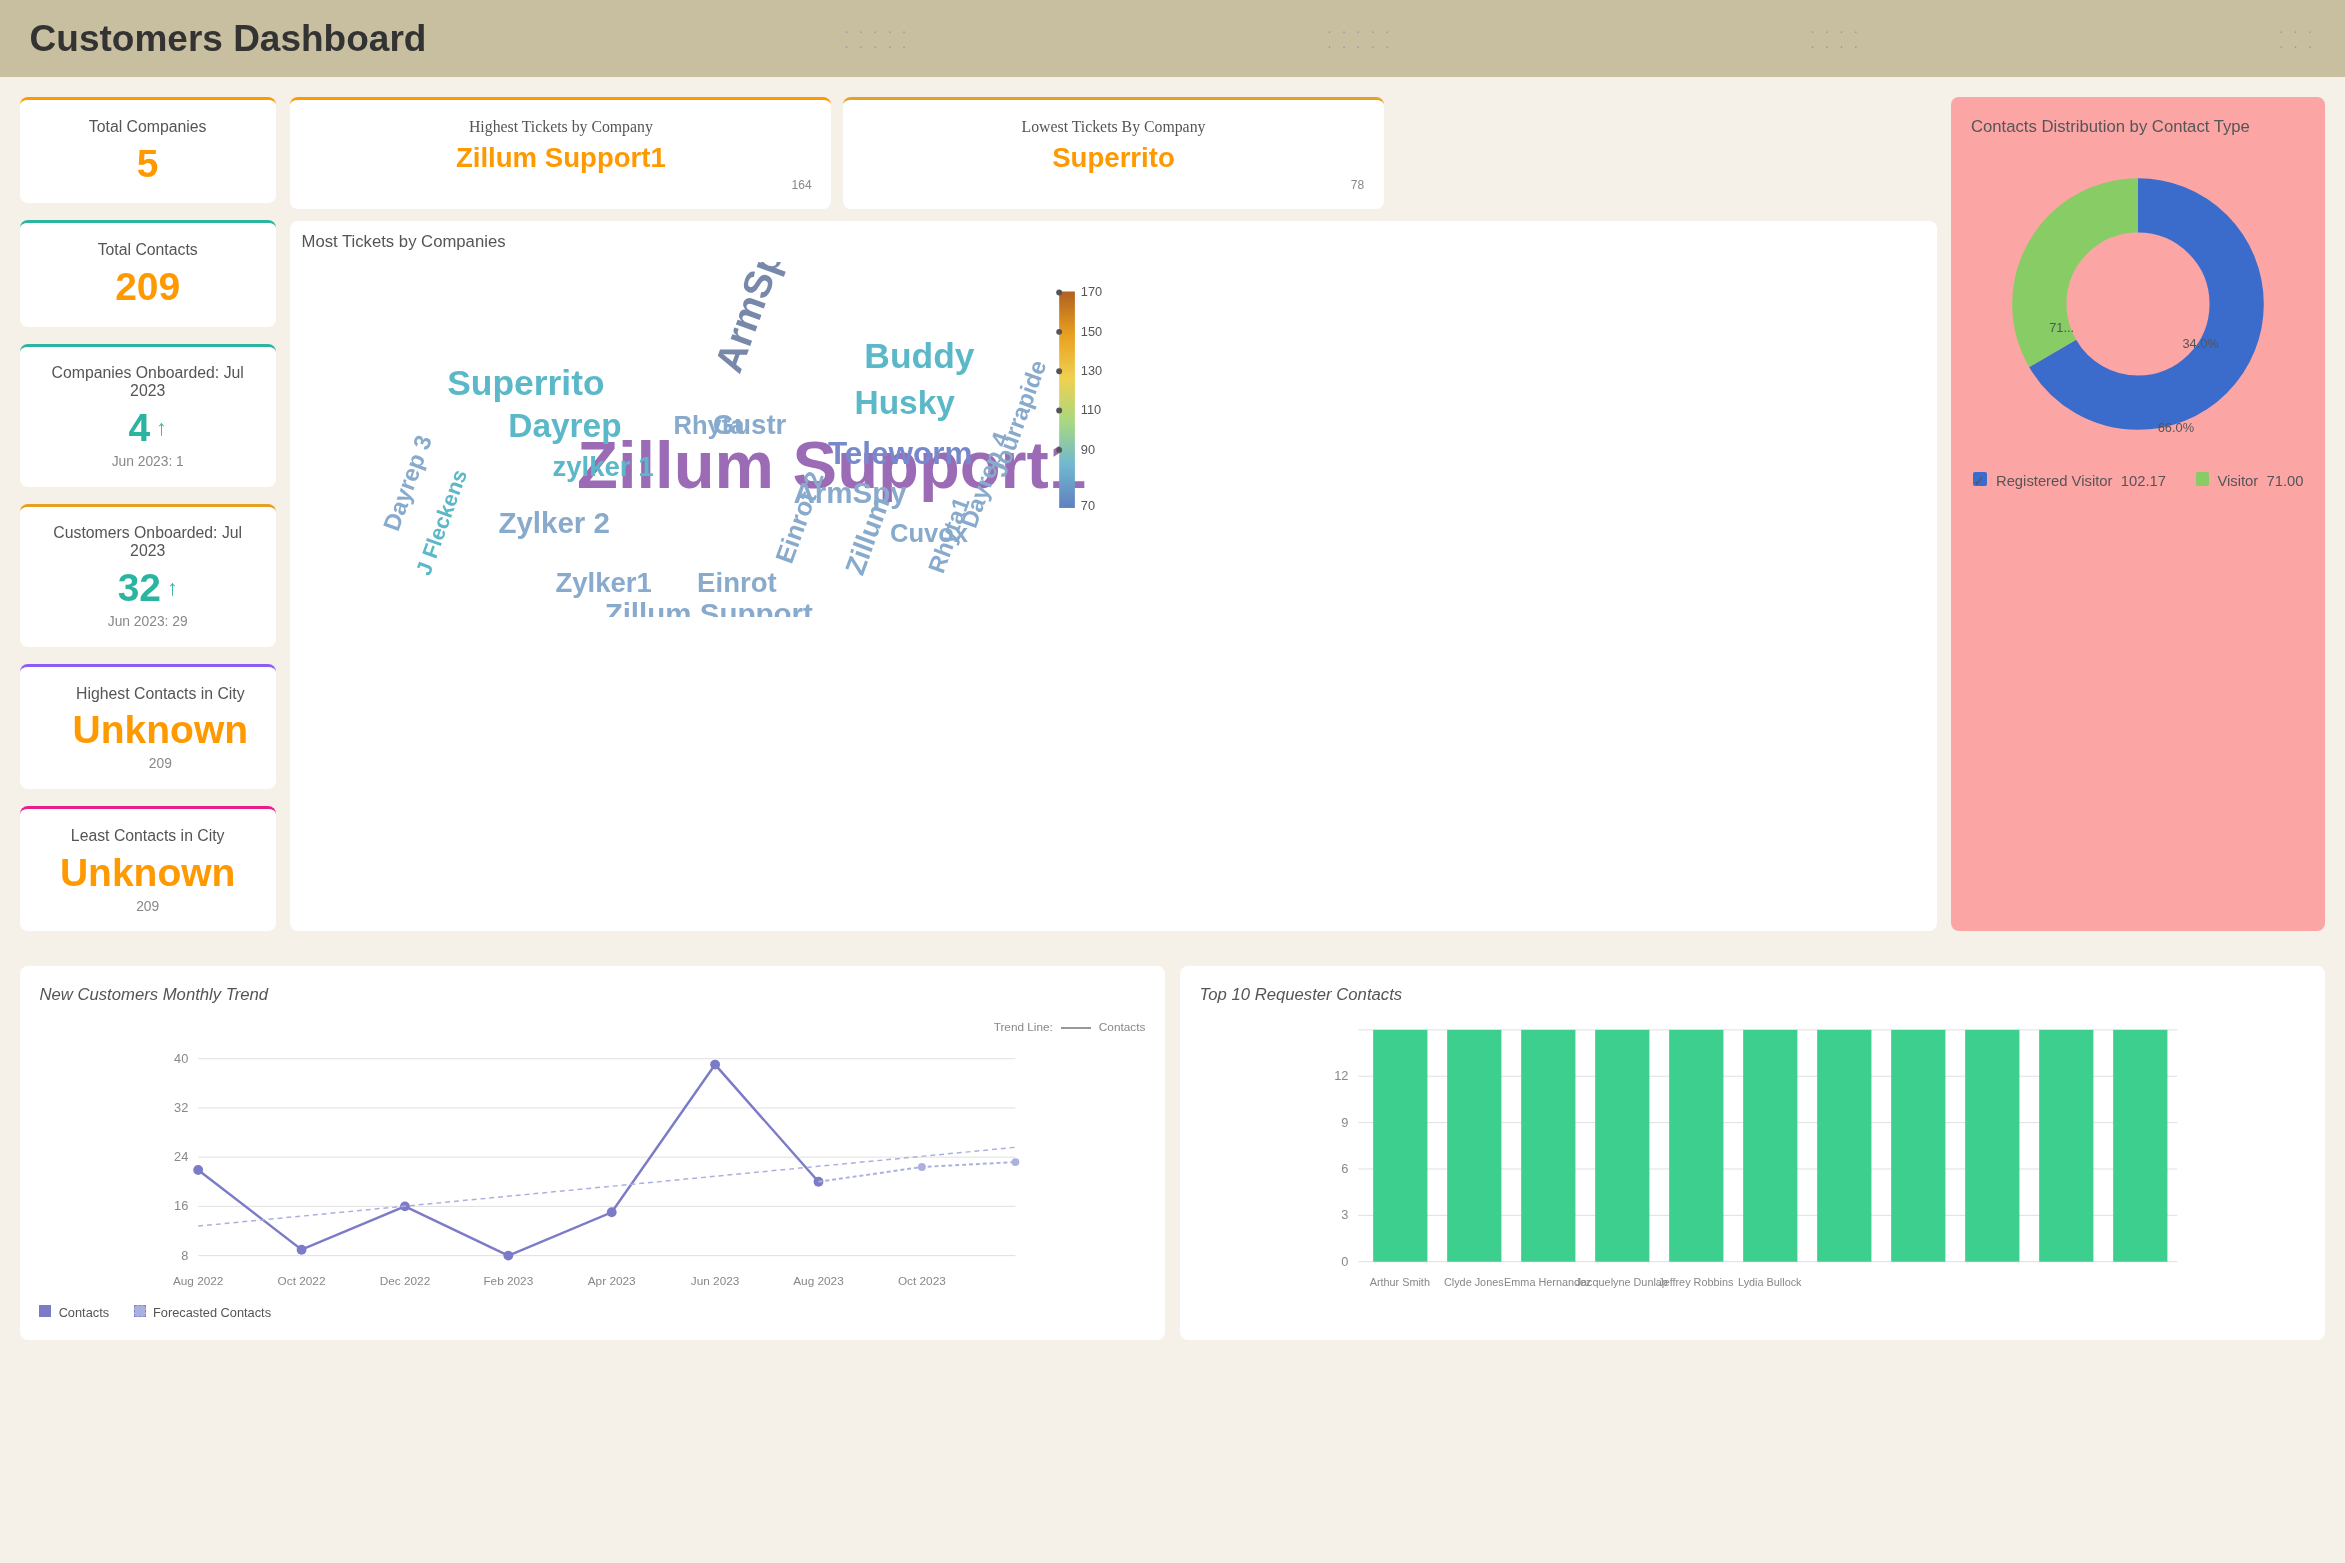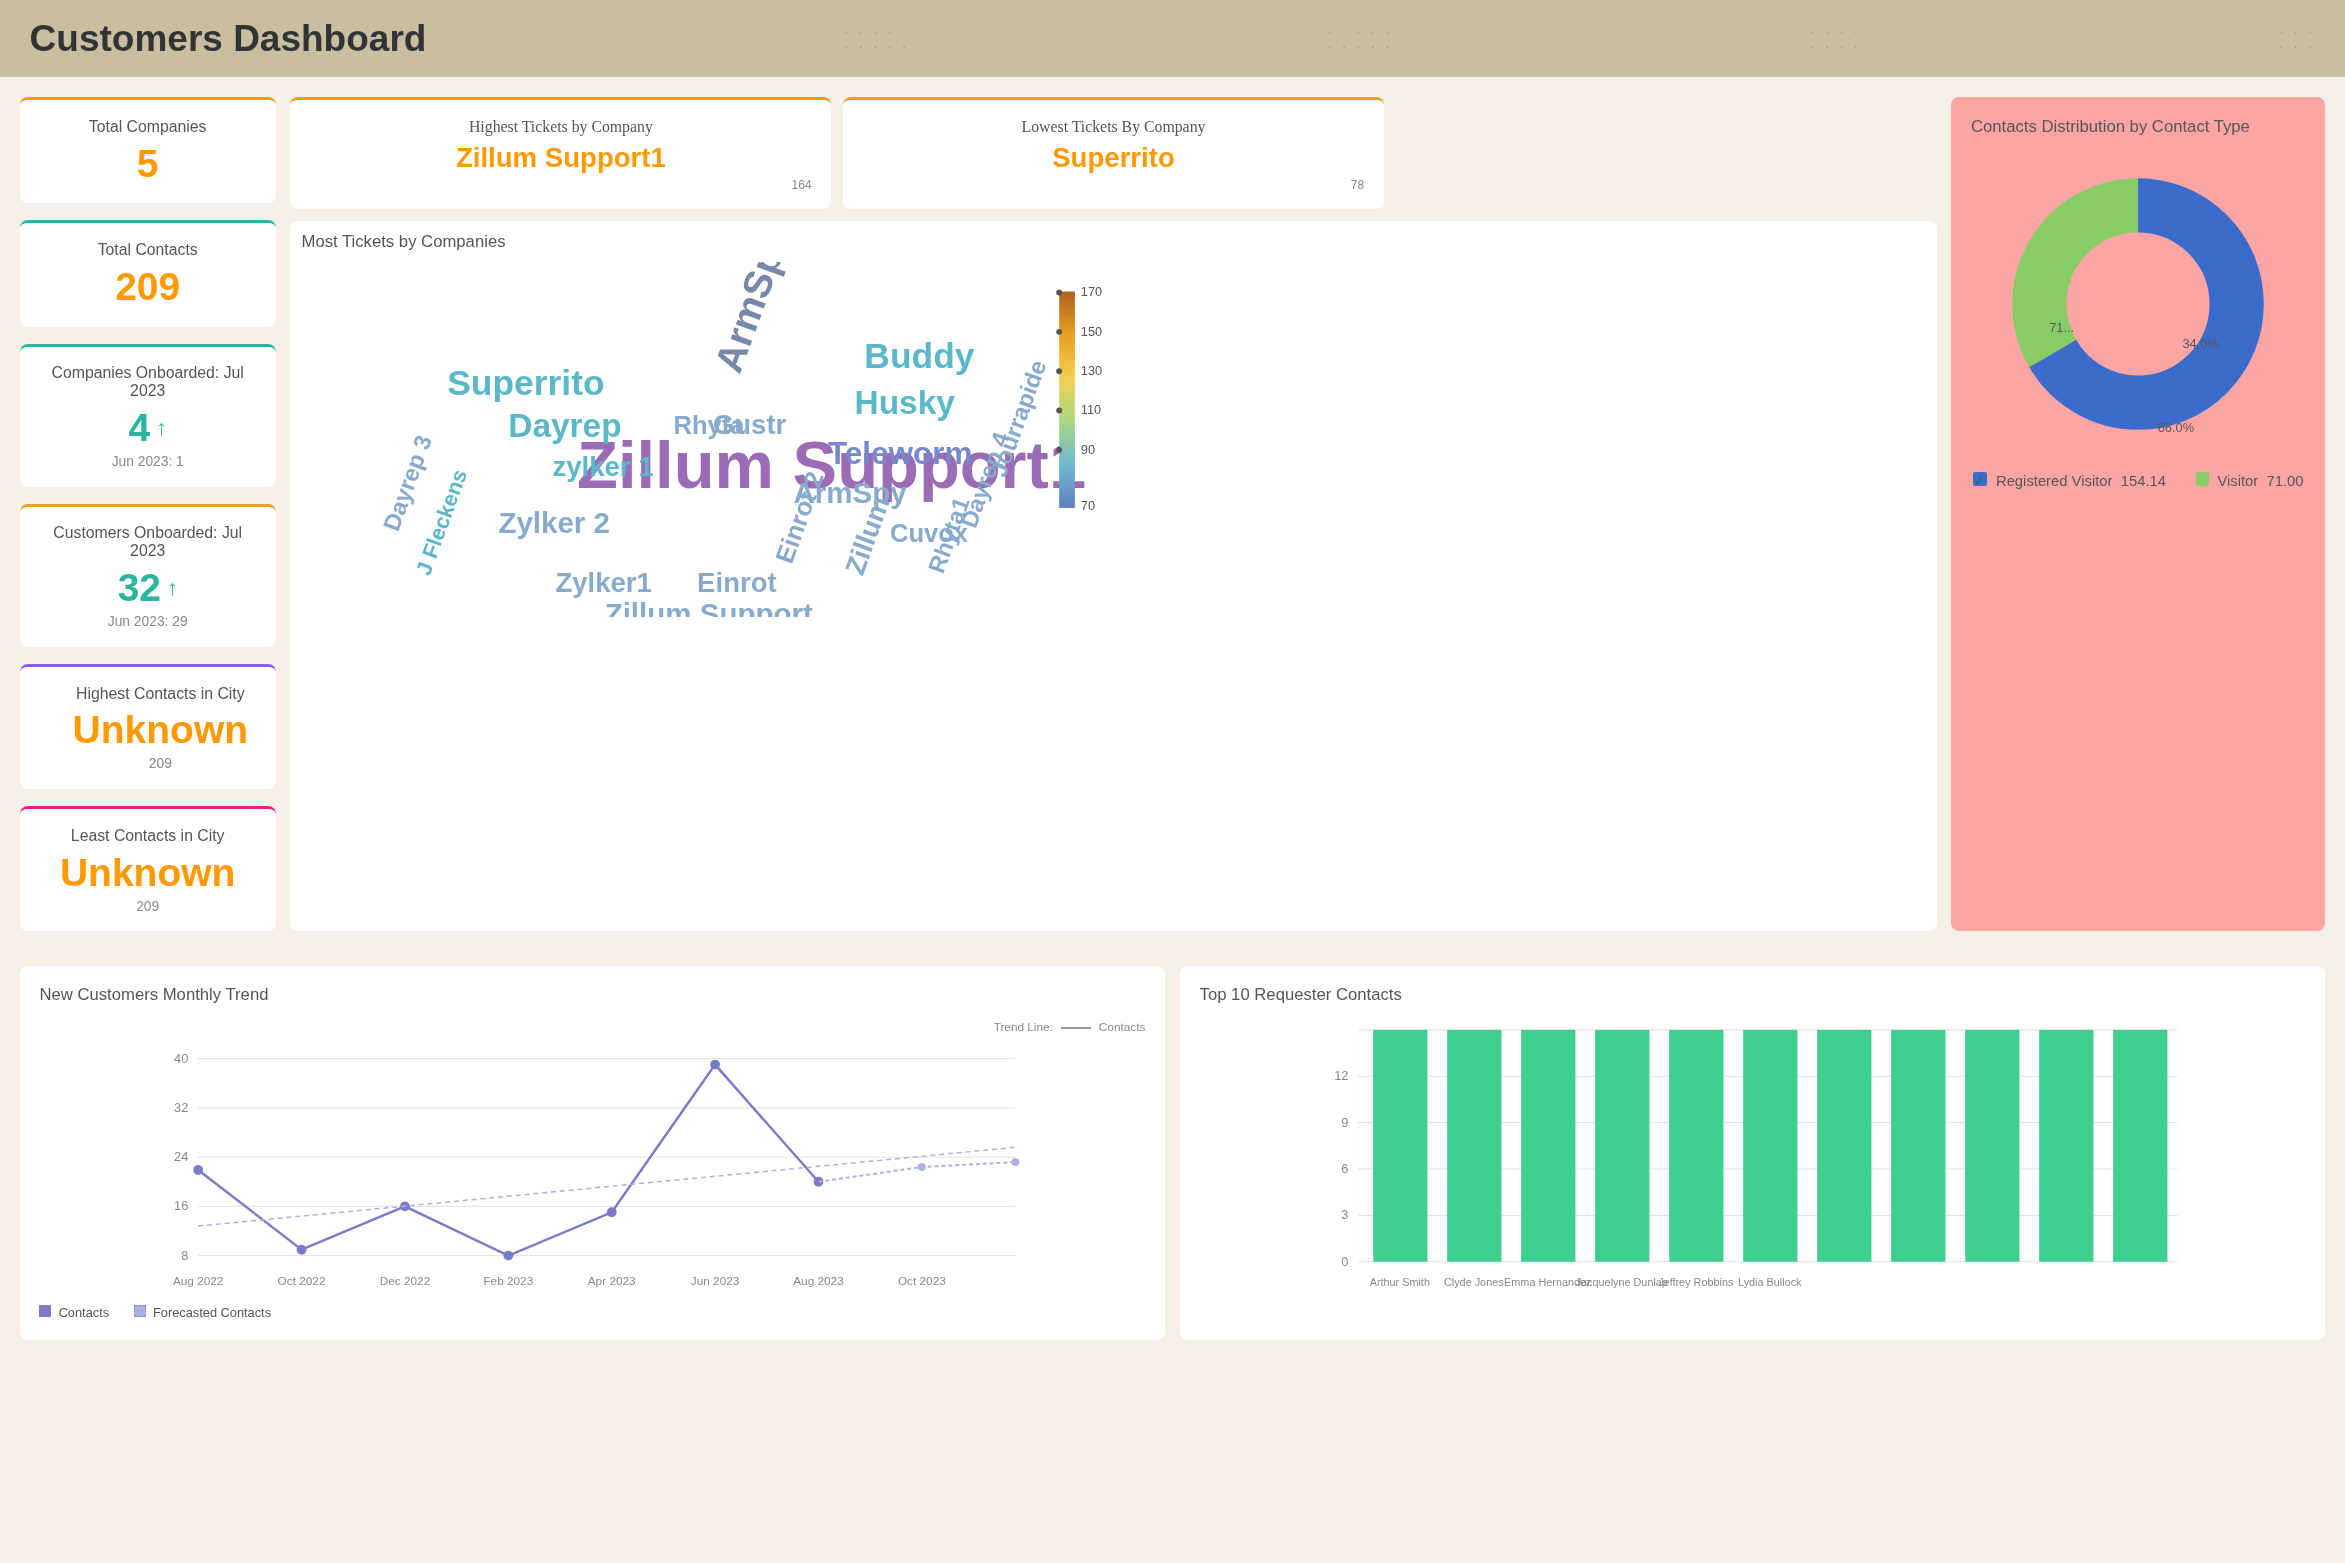--- a/index.html
+++ b/index.html
@@ -48,21 +48,21 @@
     .donut-title { font-size: 16.7px; color: #555; margin-bottom: 14.8px; }
     .donut-wrapper { display: flex; align-items: flex-end; justify-content: center; position: relative; margin: 19.7px 0; }
     .donut-legend { display: flex; gap: 29.6px; margin-top: 14.8px; font-size: 14.8px; color: #555; align-items: center; flex-wrap: wrap; justify-content: center; }
     .legend-dot { width: 13.8px; height: 13.8px; display: inline-block; margin-right: 4.9px; border-radius: 2px; }
     .legend-dot.blue { background: #3b6ccc; }
     .legend-dot.green { background: #88cc66; }
 
     
     .bottom-row { display: grid; grid-template-columns: 1fr 1fr; gap: 14.8px; margin: 0 19.7px 19.7px; }
     .chart-card { background: #fff; border-radius: 7.9px; padding: 19.7px; }
-    .chart-title { font-size: 16.7px; color: #555; margin-bottom: 14.8px; }
+    .chart-title { font-size: 16.7px; color: #555; margin-bottom: 14.8px; font-style: italic; }
 
     
     .line-chart-area { position: relative; height: 256px; }
     .chart-legend { display: flex; gap: 24.6px; margin-top: 9.9px; font-size: 12.8px; color: #555; align-items: center; }
     .legend-square { width: 11.8px; height: 11.8px; display: inline-block; margin-right: 3.9px; }
     .legend-square.purple { background: #7b7bc8; }
     .legend-square.light-blue { background: #aab0e0; border: 1px dashed #8888cc; }
 
     
     .bar-chart-area { position: relative; height: 256px; }
@@ -203,21 +203,21 @@
         <text x="60" y="178" font-size="13" fill="#555">71...</text>
         <text x="195" y="195" font-size="13" fill="#555">34.0%</text>
         <text x="170" y="280" font-size="13" fill="#555">66.0%</text>
         <text x="195" y="340" font-size="13" fill="#555">138...</text>
       </svg>
     </div>
     <div class="donut-legend">
       <span>
         <span class="legend-dot blue">✓</span>
         <span>Registered Visitor</span>
-        &nbsp;<span>154.14</span>
+        &nbsp;<span>102.17</span>
       </span>
       <span>
         <span class="legend-dot green" style="display:inline-block;width:13.8px;height:13.8px;background:#88cc66;margin-right:3.9px;border-radius:2px;"></span>
         <span>Visitor</span>
         &nbsp;<span>71.00</span>
       </span>
     </div>
   </div>
 
 </div>

